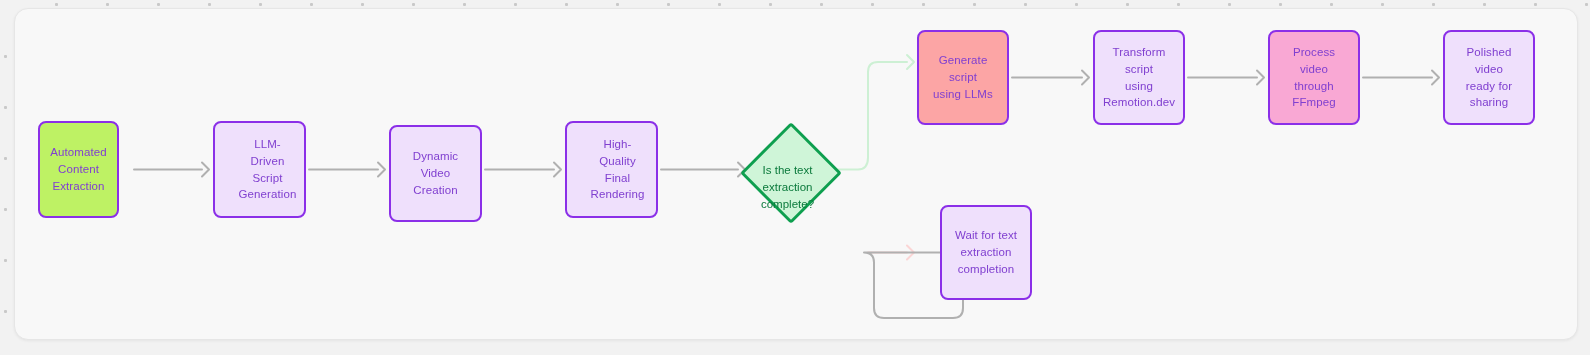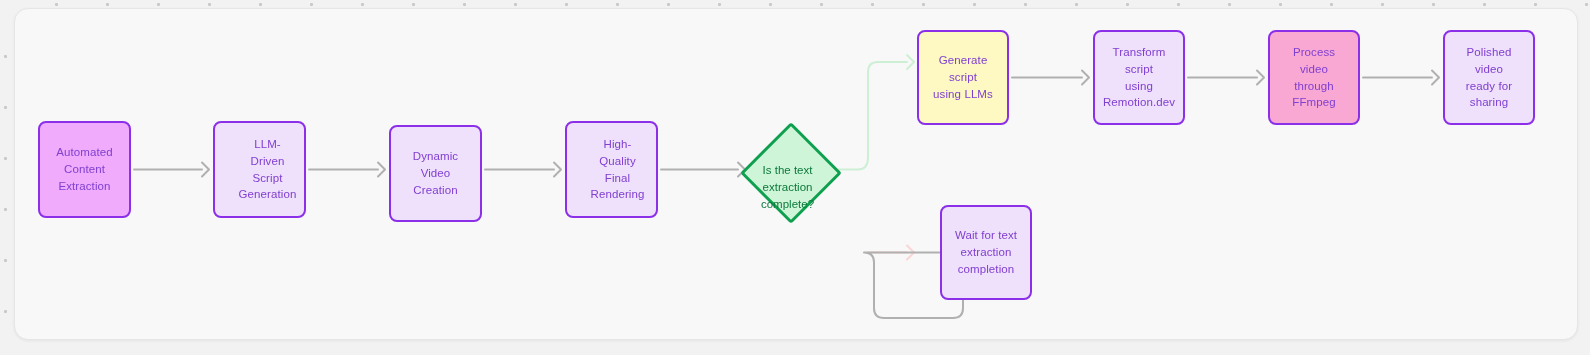--- a/index.html
+++ b/index.html
@@ -121,21 +121,21 @@
         <path d="M 1363 77.5 H 1432" fill="none" stroke="#b0b0b0" stroke-width="2" stroke-linecap="round" stroke-linejoin="round"></path>
         <path d="M 1432 70.5 L 1439 77.5 L 1432 84.5" fill="none" stroke="#b0b0b0" stroke-width="2" stroke-linecap="round" stroke-linejoin="round"></path>
         <path d="M 868 252.5 H 907" fill="none" stroke="#fbd5d5" stroke-width="2" stroke-linecap="round" stroke-linejoin="round"></path>
         <path d="M 907 245.5 L 914 252.5 L 907 259.5" fill="none" stroke="#fbd5d5" stroke-width="2" stroke-linecap="round" stroke-linejoin="round"></path>
         <path d="M 963 217 V 308 Q 963 318 953 318 H 884 Q 874 318 874 308 V 262.5 Q 874 252.5 864 252.5 H 1017" fill="none" stroke="#b0b0b0" stroke-width="2" stroke-linecap="round" stroke-linejoin="round"></path>
         <path d="M 1019 245.5 L 1012 252.5 L 1019 259.5" fill="none" stroke="#b0b0b0" stroke-width="2" stroke-linecap="round" stroke-linejoin="round"></path>
       </g>
   </svg>
 
   <div id="nodes-layer">
-      <div class="node" style="left: 38px; top: 121px; width: 93px; height: 97px; background: #f0abfc; border-color: rgb(139, 47, 232); color: rgb(128, 64, 208);">
+      <div class="node" style="left: 38px; top: 121px; width: 81px; height: 97px; background: #bef264; border-color: rgb(139, 47, 232); color: rgb(128, 64, 208);">
         <span class="node-label">Automated
 Content Extraction</span>
       </div>
       <div class="node" style="left: 213px; top: 121px; width: 93px; height: 97px; background: rgb(239, 224, 252); border-color: rgb(139, 47, 232); color: rgb(128, 64, 208); padding-left: 24px;">
         <span class="node-label">LLM-Driven Script
 Generation</span>
       </div>
       <div class="node" style="left: 389px; top: 125px; width: 93px; height: 97px; background: rgb(239, 224, 252); border-color: rgb(139, 47, 232); color: rgb(128, 64, 208);">
         <span class="node-label">Dynamic Video
 Creation</span>
@@ -143,21 +143,21 @@
       <div class="node" style="left: 565px; top: 121px; width: 93px; height: 97px; background: rgb(239, 224, 252); border-color: rgb(139, 47, 232); color: rgb(128, 64, 208); padding-left: 20px;">
         <span class="node-label">High-Quality Final
 Rendering</span>
       </div>
       <div class="diamond-wrap" style="left: 740px; top: 122px; width: 95px; height: 95px;">
         <div class="diamond-shape" style="border-color: rgb(14, 159, 79); background: rgb(207, 245, 216);"></div>
         <div class="diamond-label" style="color: rgb(11, 122, 60); margin-top: 36px;">Is the text
 extraction
 complete?</div>
       </div>
-      <div class="node" style="left: 917px; top: 30px; width: 92px; height: 95px; background: #fef9c3; border-color: rgb(139, 47, 232); color: rgb(128, 64, 208);">
+      <div class="node" style="left: 917px; top: 30px; width: 92px; height: 95px; background: #fca5a5; border-color: rgb(139, 47, 232); color: rgb(128, 64, 208);">
         <span class="node-label">Generate script
 using LLMs</span>
       </div>
       <div class="node" style="left: 1093px; top: 30px; width: 92px; height: 95px; background: rgb(239, 224, 252); border-color: rgb(139, 47, 232); color: rgb(128, 64, 208);">
         <span class="node-label">Transform script
 using
 Remotion.dev</span>
       </div>
       <div class="node" style="left: 1268px; top: 30px; width: 92px; height: 95px; background: #f9a8d4; border-color: rgb(139, 47, 232); color: rgb(128, 64, 208);">
         <span class="node-label">Process video

